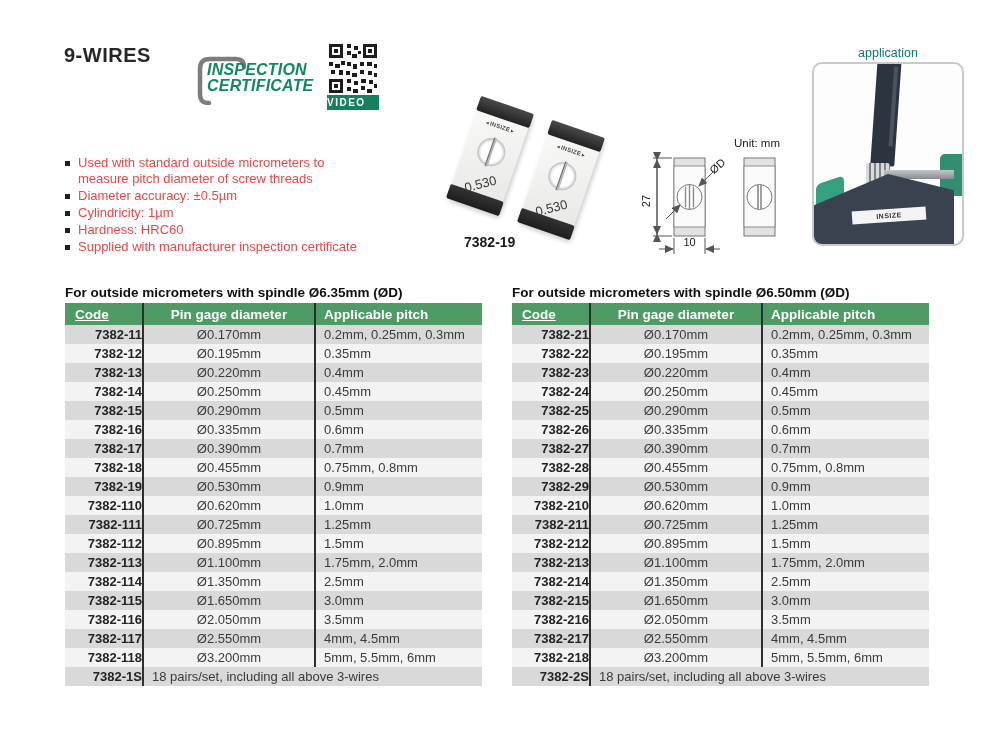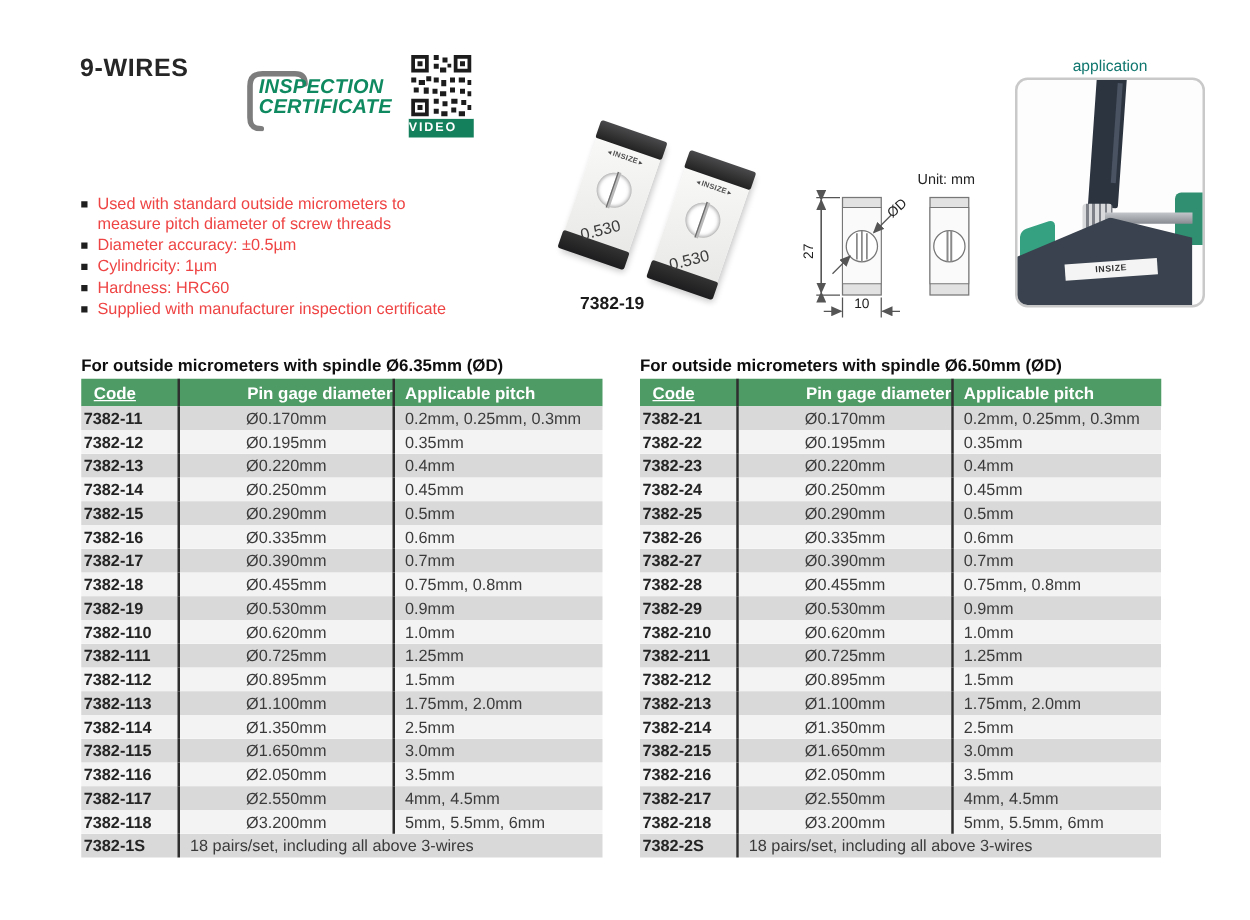--- a/index.html
+++ b/index.html
@@ -80,26 +80,26 @@
   
   .prod-table{position:absolute;top:285px;width:417px;}
   .prod-table.t0{left:65px;}
   .prod-table.t1{left:512px;}
   .tbl-title{font-size:13.5px;font-weight:bold;color:#0e0e0e;margin:0 0 3px 0;}
   table{border-collapse:collapse;width:417px;table-layout:fixed;}
   col.c1{width:78px;}col.c2{width:172px;}col.c3{width:167px;}
   th{background:var(--header-green);color:#fff;font-size:13.5px;font-weight:bold;
      height:22px;padding:0;text-align:left;}
   th.h1{padding-left:10px;border-right:2px solid #2e2e2e;text-decoration:underline;}
-  th.h2{text-align:right;border-right:2px solid #2e2e2e;}
+  th.h2{text-align:center;border-right:2px solid #2e2e2e;}
   th.h3{padding-left:8px;}
   td{font-size:13px;height:19px;padding:0;color:#3b3b3b;overflow:hidden;white-space:nowrap;}
   tbody tr:nth-child(odd) td{background:#d9d9d9;}
   tbody tr:nth-child(even) td{background:#f3f3f3;}
-  td.c-code{font-weight:bold;color:#242424;padding-left:2px;border-right:2px solid #2e2e2e;}
+  td.c-code{font-weight:bold;color:#242424;padding-left:18px;border-right:2px solid #2e2e2e;text-align:right;}
   td.c-dia{text-align:center;border-right:2px solid #2e2e2e;}
   td.c-pitch{padding-left:8px;}
   td.c-span{padding-left:8px;}
 </style>
 </head>
 <body>
 
 <div class="page">
 
   <div class="main-title">9-WIRES</div>

